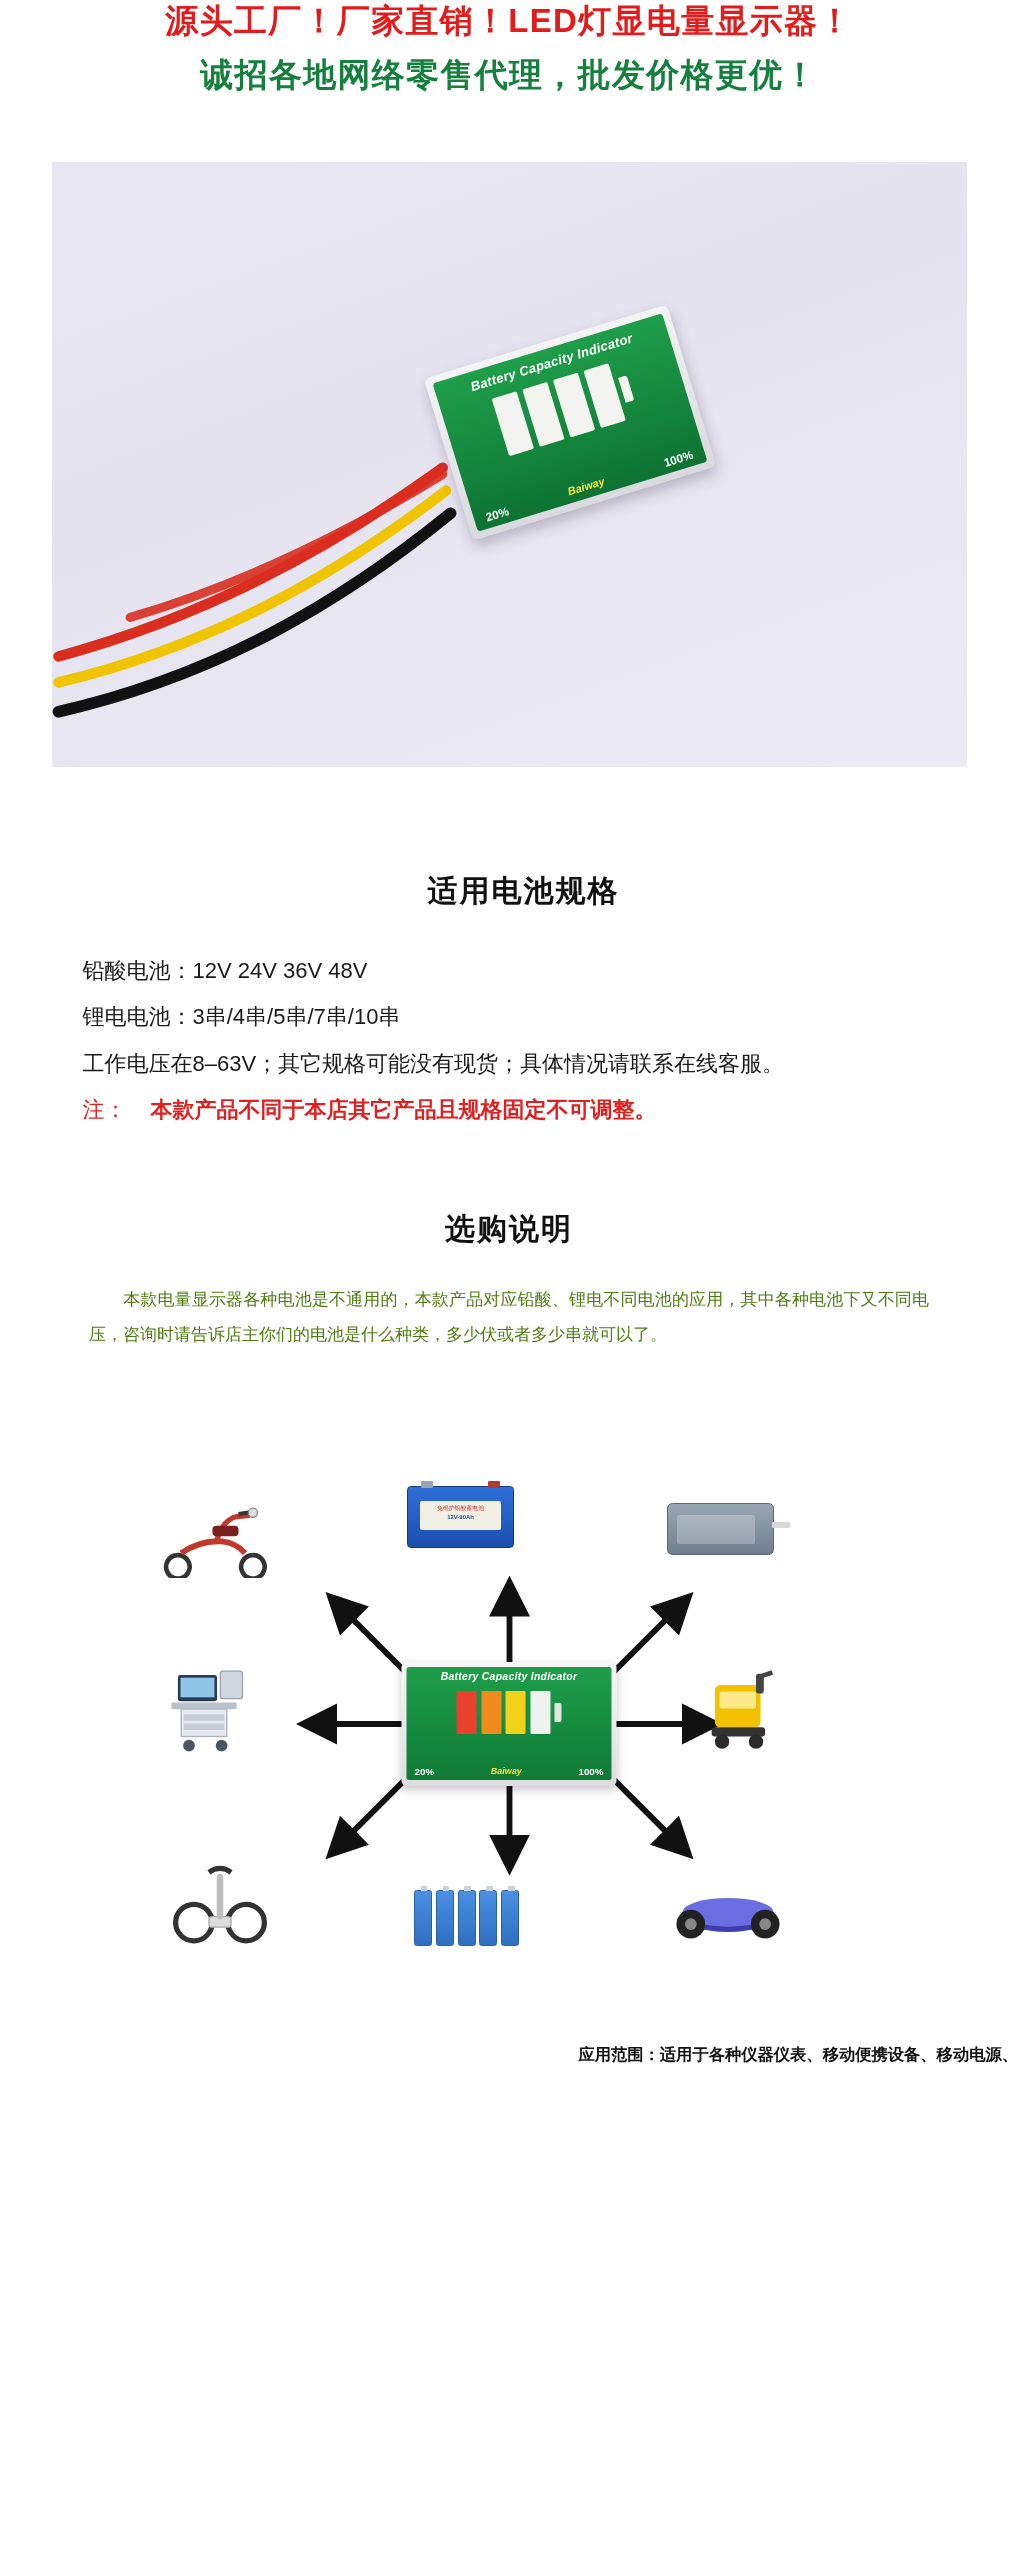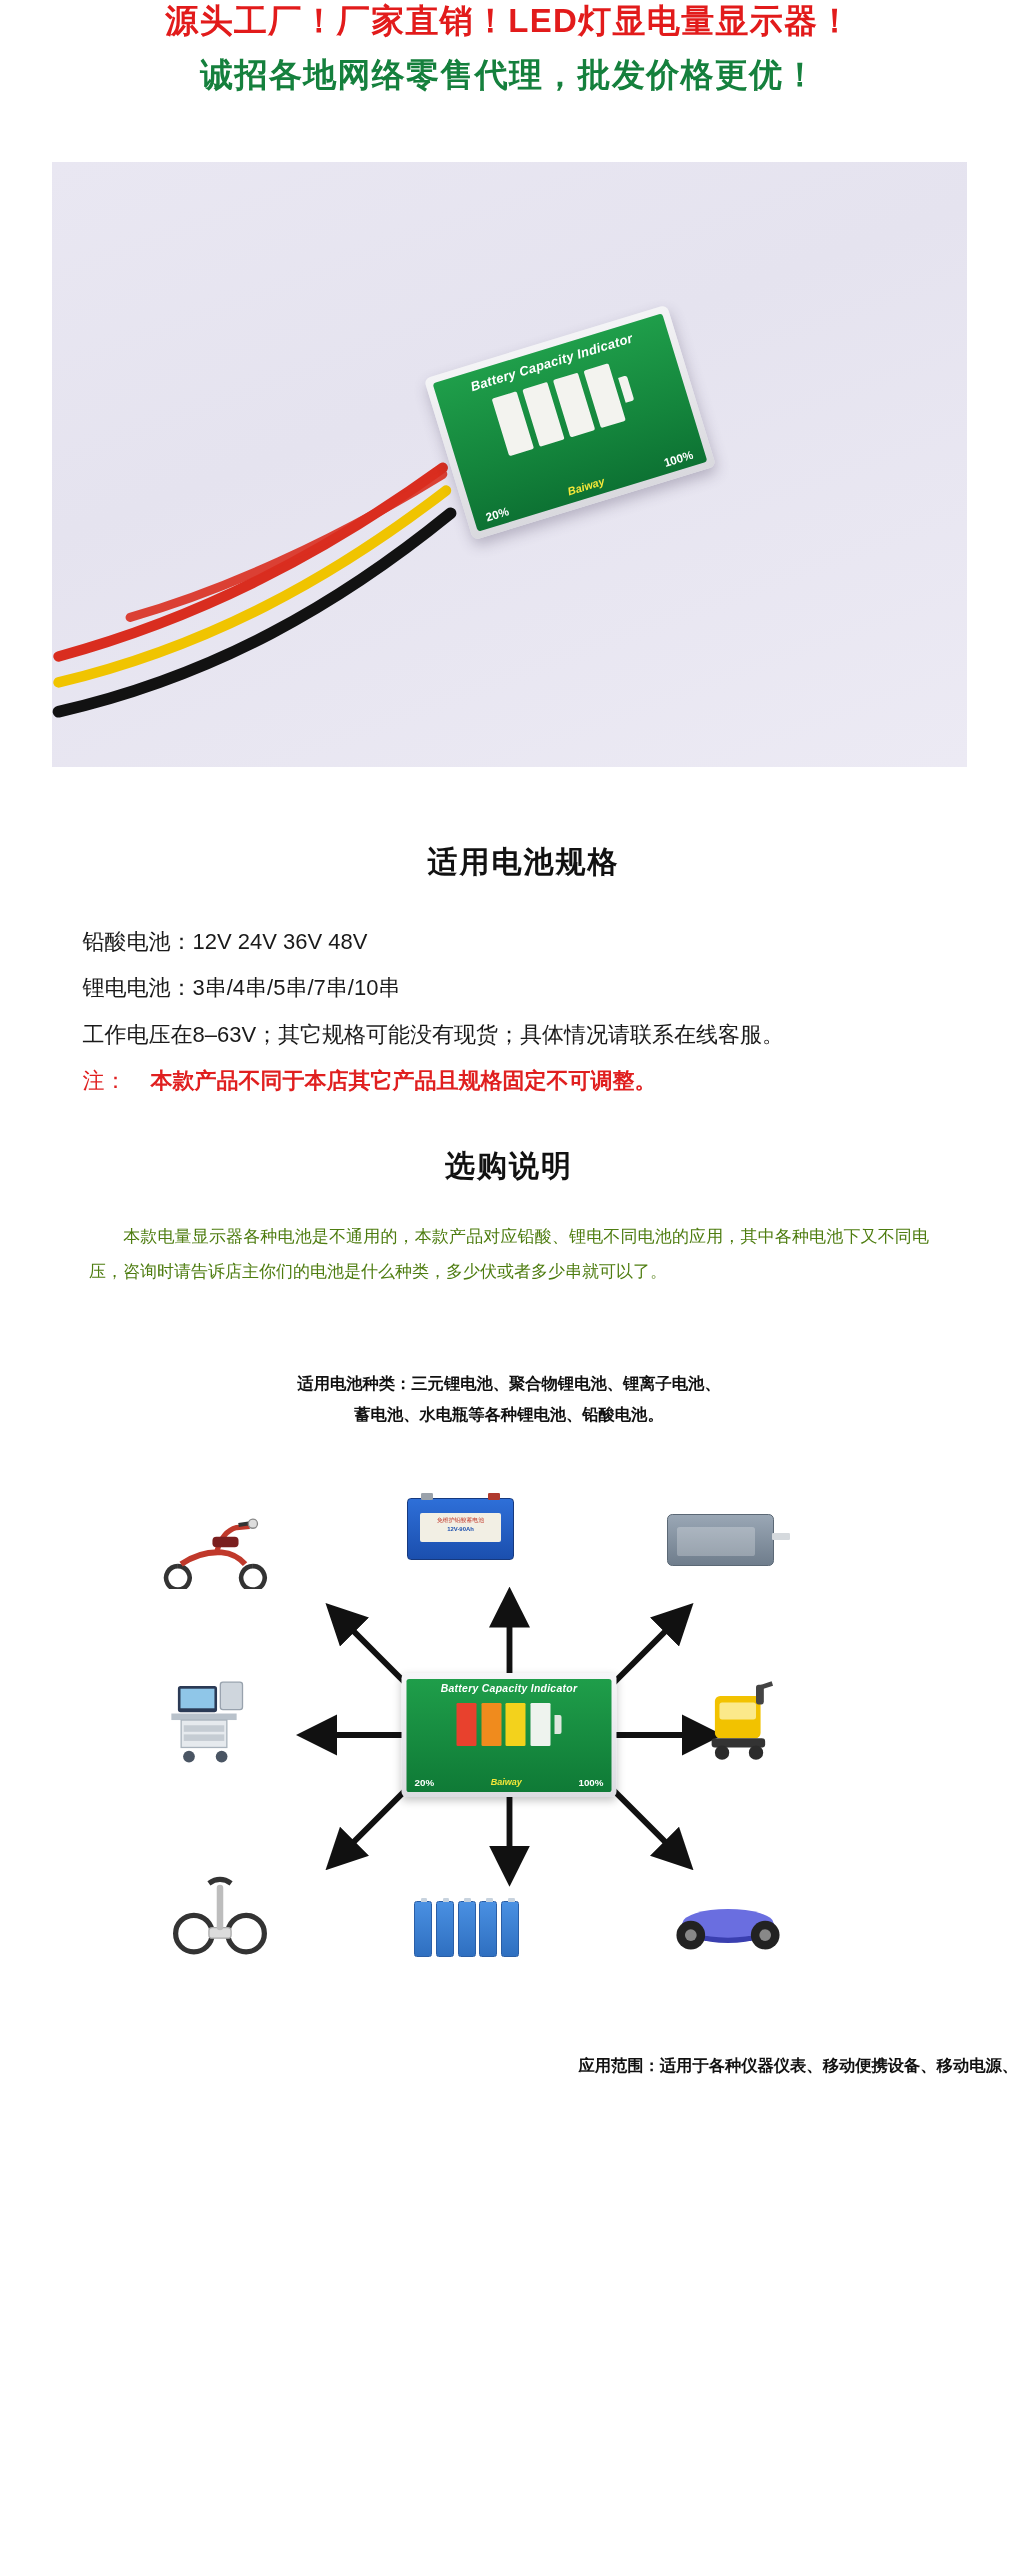--- a/index.html
+++ b/index.html
@@ -133,22 +133,22 @@
   }
 
   
   .sec-title {
     text-align: center;
     font-size: 30px;
     font-weight: bold;
     color: #111;
     letter-spacing: 2px;
   }
-  .sec-spec { margin-top: 75px; padding-left: 29px; }
-  .sec-buy  { margin-top: 42px; }
+  .sec-spec { margin-top: 104px; padding-left: 29px; }
+  .sec-buy  { margin-top: 76px; }
 
   
   .spec-list {
     margin: 36px auto 0;
     width: 853px;
     font-size: 22px;
     line-height: 2.1;
     color: #1a1a1a;
   }
   .spec-list .warn {
@@ -365,24 +365,20 @@
     <div class="warn">
       <span>注：</span><b>本款产品不同于本店其它产品且规格固定不可调整。</b>
     </div>
   </div>
 
   <div class="sec-title sec-buy">选购说明</div>
   <div class="buy-text"><span class="indent"></span><span>本款电量显示器各种电池是不通用的，本款产品对应铅酸、锂电不同电池的应用，其中各种电池下又不同电压，咨询时请告诉店主你们的电池是什么种类，多少伏或者多少串就可以了。</span></div>
 
   <div class="app-block">
 
-    <div class="app-caption-top">
-      <div>适用电池种类：三元锂电池、聚合物锂电池、锂离子电池、</div>
-      <div>蓄电池、水电瓶等各种锂电池、铅酸电池。</div>
-    </div>
 
     <div class="diagram">
 
       <svg class="arrows" viewBox="0 0 1200 900">
         <defs>
           <marker id="ah" markerWidth="7" markerHeight="7" refX="5" refY="3.5" orient="auto">
             <polygon points="0 0, 7 3.5, 0 7" fill="#111"></polygon>
           </marker>
         </defs>
 

